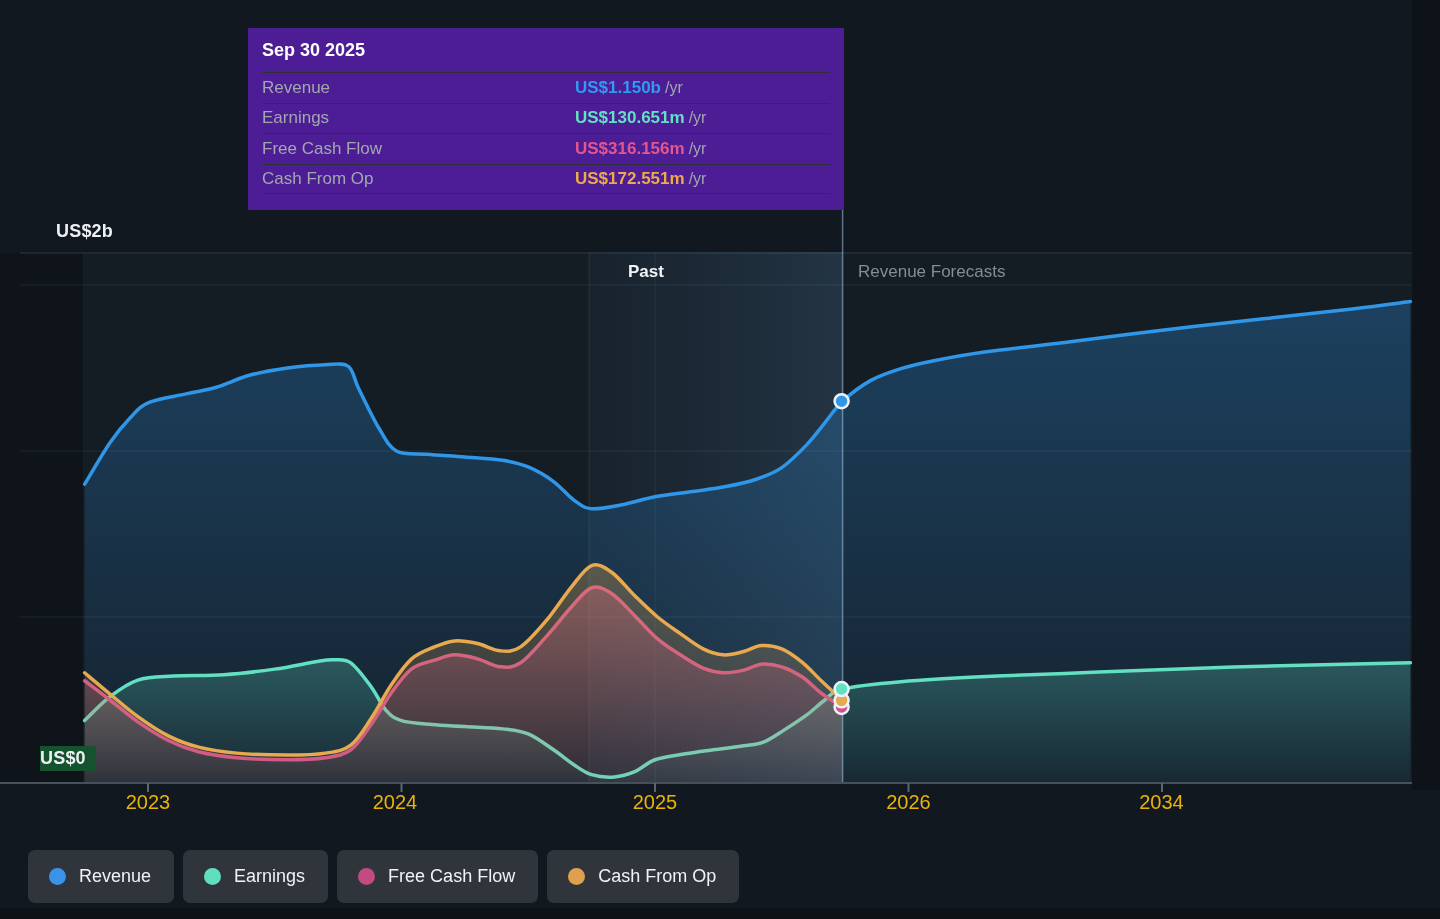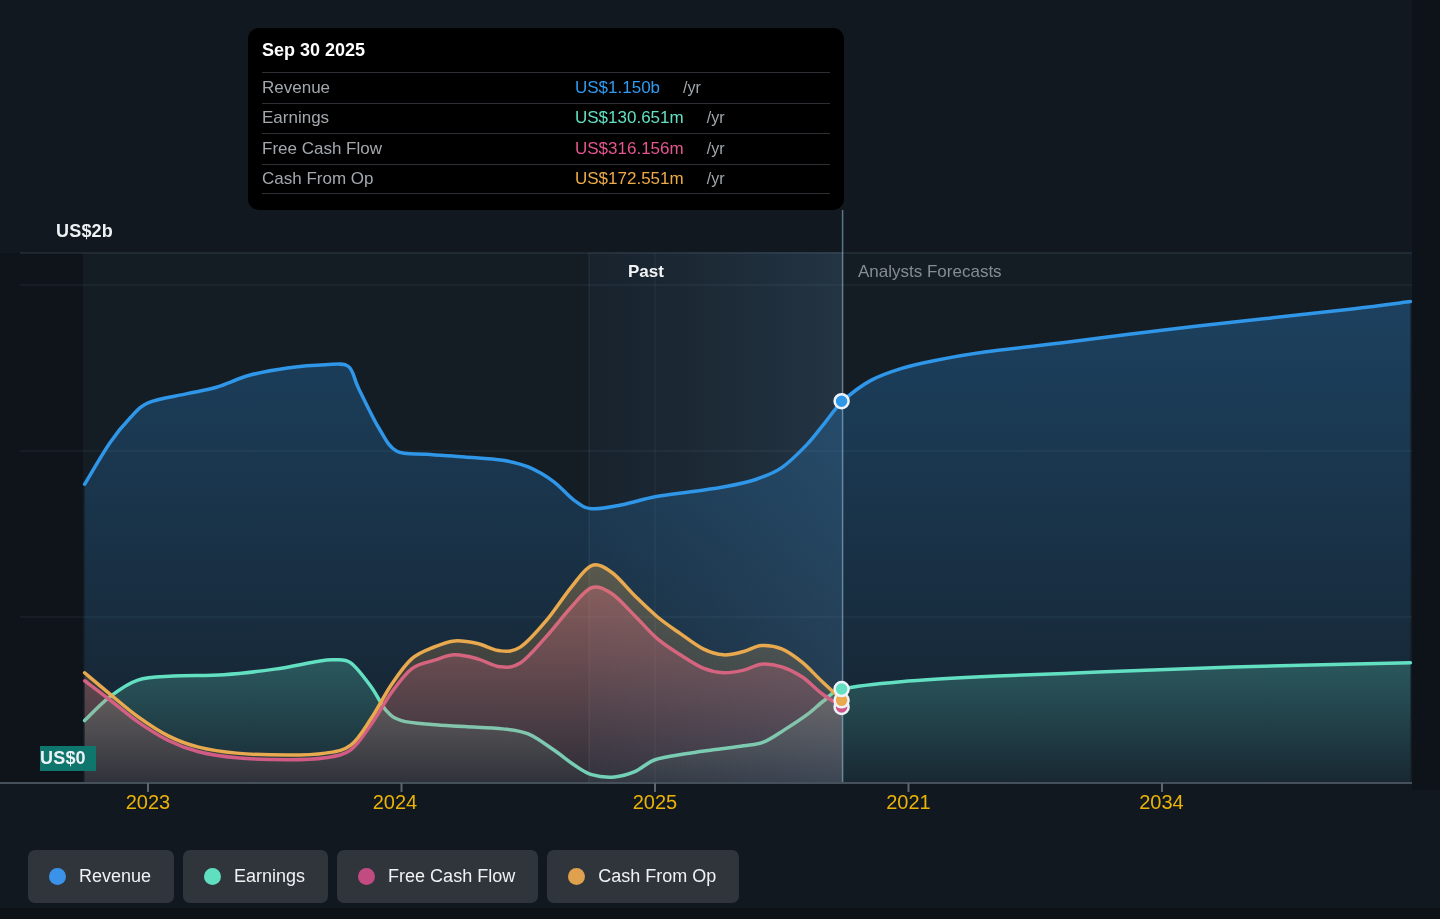--- a/index.html
+++ b/index.html
@@ -12,55 +12,55 @@
   .stage { position: absolute; inset: 0; }
   #chart { position: absolute; left: 0; top: 0; }
 
   .y-label {
     position: absolute; left: 40px;
     font-size: 18px; font-weight: 700; color: #eef1f4;
     letter-spacing: 0.2px;
   }
   .y-label.top { top: 221px; margin-left: 16px; }
   .y-label.bottom {
-    top: 746px; background: #0f766e; padding: 2px 10px 2px 0;
+    top: 746px; background: #14532d; padding: 2px 10px 2px 0;
   }
 
   .past-label {
     position: absolute; left: 628px; top: 262px; width: 200px;
     text-align: left; font-size: 17px; font-weight: 700; color: #f2f4f6;
   }
   .forecast-label {
     position: absolute; left: 858px; top: 262px;
     font-size: 17px; font-weight: 400; color: #848c95;
   }
 
   .x-tick-label {
     position: absolute; top: 791px; transform: translateX(-50%);
     font-size: 20px; font-weight: 500; color: #eab308;
   }
 
   .tooltip {
     position: absolute; left: 248px; top: 28px; width: 596px; height: 182px;
-    background: #000000; border-radius: 11px; padding: 0 14px;
+    background: #4c1d95; border-radius: 0; padding: 0 14px;
     display: flex; flex-direction: column;
   }
   .tooltip .t-title {
     height: 44px; display: flex; align-items: center;
     font-size: 18px; font-weight: 700; color: #fff;
   }
   .tooltip .t-row {
     height: 30.5px; display: flex; align-items: center;
     border-top: 1px solid #2d3034;
     font-size: 17px;
   }
   .tooltip .t-row:last-child { border-bottom: 1px solid #2d3034; }
   .tooltip .t-label { flex: 0 0 313px; color: #a2a8ad; }
-  .tooltip .t-value { font-weight: 400; }
-  .tooltip .t-unit { color: #a2a8ad; margin-left: 23px; font-size: 16px; }
+  .tooltip .t-value { font-weight: 700; }
+  .tooltip .t-unit { color: #a2a8ad; margin-left: 4px; font-size: 16px; }
 
   .legend {
     position: absolute; left: 28px; top: 850px;
     display: flex; gap: 9px;
   }
   .legend .pill {
     height: 53px; background: #30353c; border-radius: 7px;
     display: flex; align-items: center; gap: 13px;
     padding: 0 23px 0 21px; cursor: pointer;
   }
@@ -131,26 +131,26 @@
       <circle cx="841.5900000000023" cy="706.972" r="7" fill="#d0548a" stroke="#edf3f8" stroke-width="2.5"></circle>
       <circle cx="841.5900000000023" cy="700.332" r="7" fill="#e9a94f" stroke="#edf3f8" stroke-width="2.5"></circle>
       <circle cx="841.5900000000023" cy="689.044" r="7" fill="#63dfc2" stroke="#edf3f8" stroke-width="2.5"></circle>
       <circle cx="841.5900000000023" cy="401.2" r="7" fill="#2f96e8" stroke="#edf3f8" stroke-width="2.5"></circle>
     </svg>
 
   <div class="y-label top">US$2b</div>
   <div class="y-label bottom">US$0</div>
 
   <div class="past-label">Past</div>
-  <div class="forecast-label">Analysts Forecasts</div>
+  <div class="forecast-label">Revenue Forecasts</div>
 
   <span class="x-tick-label" style="left:148px">2023</span>
   <span class="x-tick-label" style="left:395px">2024</span>
   <span class="x-tick-label" style="left:655px">2025</span>
-  <span class="x-tick-label" style="left:908.5px">2021</span>
+  <span class="x-tick-label" style="left:908.5px">2026</span>
   <span class="x-tick-label" style="left:1161.5px">2034</span>
 
   <div class="tooltip">
     <div class="t-title">Sep 30 2025</div>
     <div class="t-row">
       <span class="t-label">Revenue</span>
       <span class="t-value" style="color: rgb(47, 155, 242);">US$1.150b</span>
       <span class="t-unit">/yr</span>
     </div>
     <div class="t-row">

